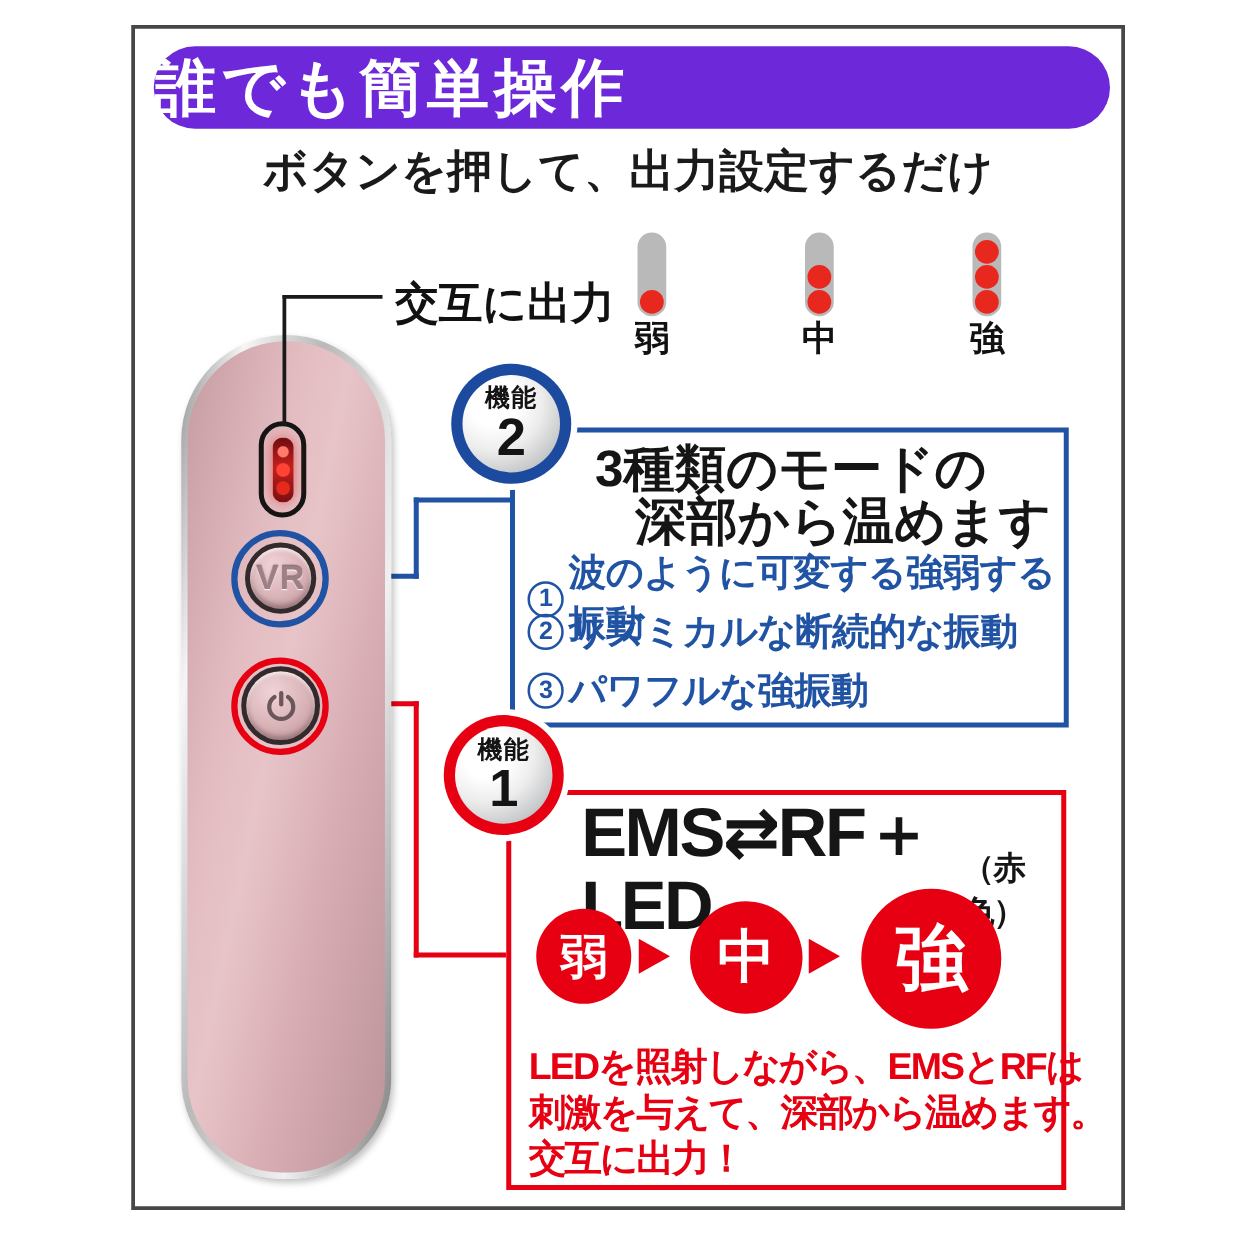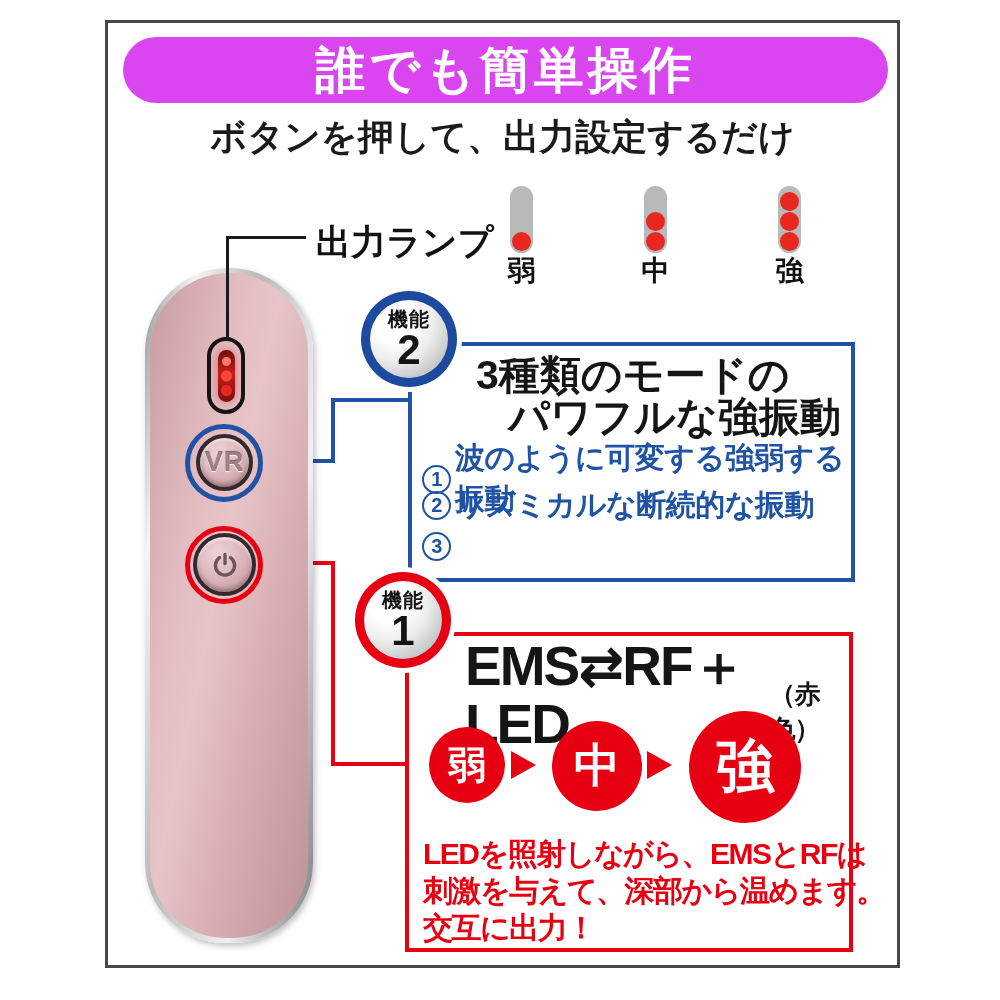--- a/index.html
+++ b/index.html
@@ -6,21 +6,21 @@
   html,body { background:#ffffff; }
   body { font-family:"Liberation Sans","DejaVu Sans",sans-serif; }
   .canvas { position:relative; width:1000px; height:1000px; background:#fff; overflow:hidden; }
 
   
   .frame { position:absolute; left:105px; top:20px; width:795px; height:948px;
            border:3px solid #474747; background:#fff; }
 
   
   .banner { position:absolute; left:123px; top:37px; width:765px; height:66px;
-            background:#d946ef; border-radius:34px; display:flex; align-items:center; justify-content:center; }
+            background:#6d28d9; border-radius:34px; display:flex; align-items:center; }
   .banner-title { color:#fff; font-size:50px; font-weight:bold; letter-spacing:4px; }
 
   .subtitle { position:absolute; left:105px; top:113px; width:795px; text-align:center;
               font-size:36px; font-weight:bold; color:#1a1a1a; letter-spacing:0px; }
 
   
   .lamp-label { position:absolute; left:316px; top:219px; font-size:35px; font-weight:bold; color:#111; }
   .line { position:absolute; background:#1a1a1a; z-index:6; }
   .lamp-line-h { left:226px; top:236px; width:80px; height:3px; }
   .lamp-line-v { left:226px; top:236px; width:3px; height:104px; }
@@ -123,21 +123,21 @@
 
 <div class="canvas">
 
   <div class="frame"></div>
 
   <div class="banner">
     <span class="banner-title">誰でも簡単操作</span>
   </div>
   <div class="subtitle">ボタンを押して、出力設定するだけ</div>
 
-  <div class="lamp-label">出力ランプ</div>
+  <div class="lamp-label">交互に出力</div>
   <div class="line lamp-line-h"></div>
   <div class="line lamp-line-v"></div>
 
   <div class="pill pill-1">
     <div class="dot dot-b"></div>
   </div>
   <div class="pill pill-2">
     <div class="dot dot-m"></div>
     <div class="dot dot-b"></div>
   </div>
@@ -170,31 +170,32 @@
   <div class="annot-ring ring-red"></div>
   <div class="dev-btn btn-power">
     <svg width="30" height="30" viewBox="0 0 30 30">
       <path d="M15 4.5 v9" stroke="#6b565c" stroke-width="3.4" stroke-linecap="round" fill="none"></path>
       <path d="M9.6 7.6 a9.6 9.6 0 1 0 10.8 0" stroke="#6b565c" stroke-width="3.4" stroke-linecap="round" fill="none"></path>
     </svg>
   </div>
 
   <div class="fbox f2-box">
     <div class="f2-title1">3種類のモードの</div>
-    <div class="f2-title2">パワフルな強振動</div>
+    <div class="f2-title2">深部から温めます</div>
     <div class="f2-item f2-i1">
       <span class="circle-num">1</span>
       <span>波のように可変する強弱する振動</span>
     </div>
     <div class="f2-item f2-i2">
       <span class="circle-num">2</span>
       <span>リズミカルな断続的な振動</span>
     </div>
     <div class="f2-item f2-i3">
       <span class="circle-num">3</span>
+      <span>パワフルな強振動</span>
     </div>
   </div>
   <div class="badge badge-2">
     <div class="badge-inner">
       <span class="badge-word">機能</span>
       <span class="badge-num">2</span>
     </div>
   </div>
 
   <div class="fbox f1-box">

